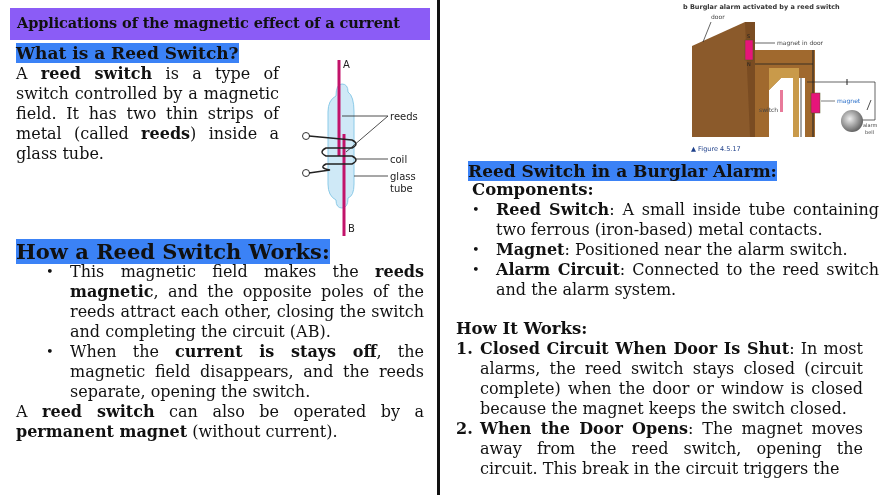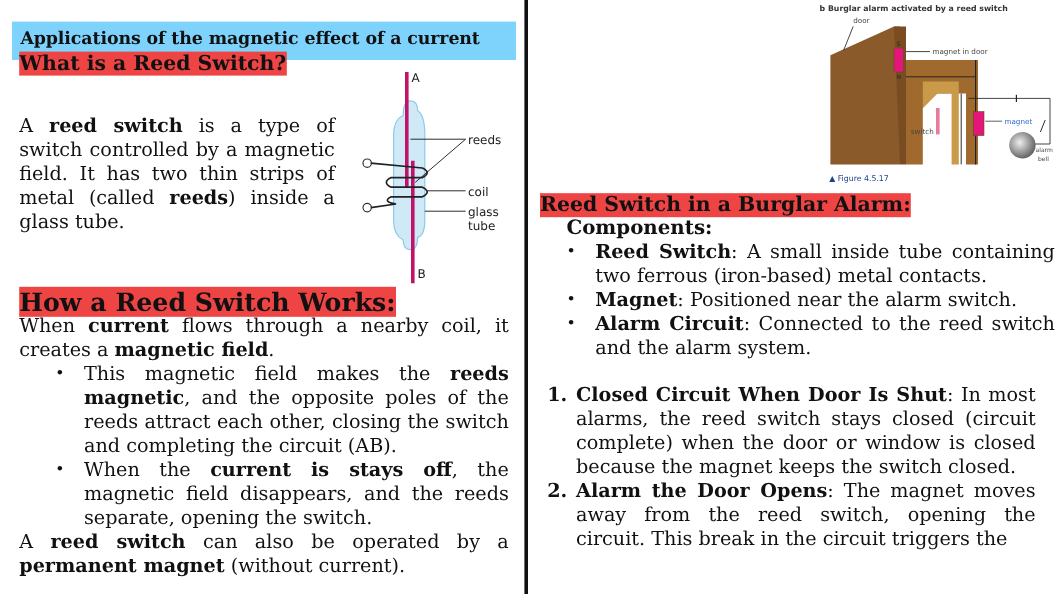--- a/index.html
+++ b/index.html
@@ -1,50 +1,50 @@
 <!DOCTYPE html>
 <html><head>
   <meta charset="utf-8">
   <style>
     * { margin: 0; padding: 0; box-sizing: border-box; }
     html, body { width: 880px; height: 495px; overflow: hidden; background: #ffffff; }
     body { position: relative; font-family: "DejaVu Serif", serif; color: #111; }
 
     .page-title {
-      position: absolute; left: 10px; top: 18px; width: 420px; height: 32px;
-      background: #7dd3fc; font-weight: bold; font-size: 14.5px;
+      position: absolute; left: 10px; top: 8px; width: 420px; height: 32px;
+      background: #8b5cf6; font-weight: bold; font-size: 14.5px;
       padding: 6px 0 0 7px; letter-spacing: -0.1px;
     }
     .divider {
       position: absolute; left: 437px; top: 0; width: 3px; height: 495px; background: #111;
     }
-    .hl-green { background: #ef4444; font-weight: bold; }
+    .hl-green { background: #3b82f6; font-weight: bold; }
 
     
     .left-h1 { position: absolute; left: 16px; top: 43px; font-size: 17px; line-height: 21px; }
     .left-intro {
       position: absolute; left: 16px; top: 64px; width: 263px;
-      font-size: 16px; line-height: 20px; text-align: justify; margin-top: 31px;
+      font-size: 16px; line-height: 20px; text-align: justify;
     }
     .reed-diagram { position: absolute; left: 290px; top: 56px; width: 145px; height: 185px; }
 
     .left-h2 { position: absolute; left: 16px; top: 242px; font-size: 21px; line-height: 20px; }
     .left-works {
       position: absolute; left: 16px; top: 262px; width: 408px;
       font-size: 16px; line-height: 20px; text-align: justify;
     }
     .bullets { list-style: none; }
     .bullets li { position: relative; padding-left: 54px; text-align: justify; }
     .bullets li .dot {
       position: absolute; left: 30px; top: 0; font-size: 13px; line-height: 20px;
     }
 
     
     .alarm-figure { position: absolute; left: 675px; top: 0; width: 205px; height: 155px; }
-    .right-h1 { position: absolute; left: 450px; top: 161px; font-size: 17px; line-height: 20px; }
+    .right-h1 { position: absolute; left: 468px; top: 161px; font-size: 17px; line-height: 20px; }
     .right-block {
       position: absolute; left: 472px; top: 180px; width: 407px;
       font-size: 16px; line-height: 20px;
     }
     .subhead { font-weight: bold; font-size: 16.5px; }
     .comp-list { list-style: none; }
     .comp-list li { position: relative; padding-left: 24px; text-align: justify; }
     .comp-list li .dot { position: absolute; left: 0; top: 0; font-size: 13px; line-height: 20px; }
     .how-block {
       position: absolute; left: 456px; top: 319px; width: 407px;
@@ -92,23 +92,20 @@
   <text x="100" y="107" font-size="10" font-family="DejaVu Sans, sans-serif" fill="#222">coil</text>
   <text x="100" y="124" font-size="10" font-family="DejaVu Sans, sans-serif" fill="#222">glass</text>
   <text x="100" y="136" font-size="10" font-family="DejaVu Sans, sans-serif" fill="#222">tube</text>
 </svg>
 
 <div class="left-h2">
   <span class="hl-green">How a Reed Switch Works:</span>
 </div>
 
 <div class="left-works">
-  <p>
-    <span>When </span><b>current</b><span> flows through a nearby coil, it creates a </span><b>magnetic field</b><span>.</span>
-  </p>
   <ul class="bullets">
     <li>
       <span class="dot">•</span>
       <span>This magnetic field makes the </span><b>reeds magnetic</b><span>, and the opposite poles of the reeds attract each other, closing the switch and completing the circuit (AB).</span>
     </li>
     <li>
       <span class="dot">•</span>
       <span>When the </span><b>current is stays off</b><span>, the magnetic field disappears, and the reeds separate, opening the switch.</span>
     </li>
   </ul>
@@ -176,23 +173,24 @@
       <b>Magnet</b><span>: Positioned near the alarm switch.</span>
     </li>
     <li>
       <span class="dot">•</span>
       <b>Alarm Circuit</b><span>: Connected to the reed switch and the alarm system.</span>
     </li>
   </ul>
 </div>
 
 <div class="how-block">
+  <div class="subhead">How It Works:</div>
   <ol class="num-list">
     <li>
       <span class="num">1.</span>
       <b>Closed Circuit When Door Is Shut</b><span>: In most alarms, the reed switch stays closed (circuit complete) when the door or window is closed because the magnet keeps the switch closed.</span>
     </li>
     <li>
       <span class="num">2.</span>
-      <b>Alarm the Door Opens</b><span>: The magnet moves away from the reed switch, opening the circuit. This break in the circuit triggers the</span>
+      <b>When the Door Opens</b><span>: The magnet moves away from the reed switch, opening the circuit. This break in the circuit triggers the</span>
     </li>
   </ol>
 </div>
 
 </body></html>

